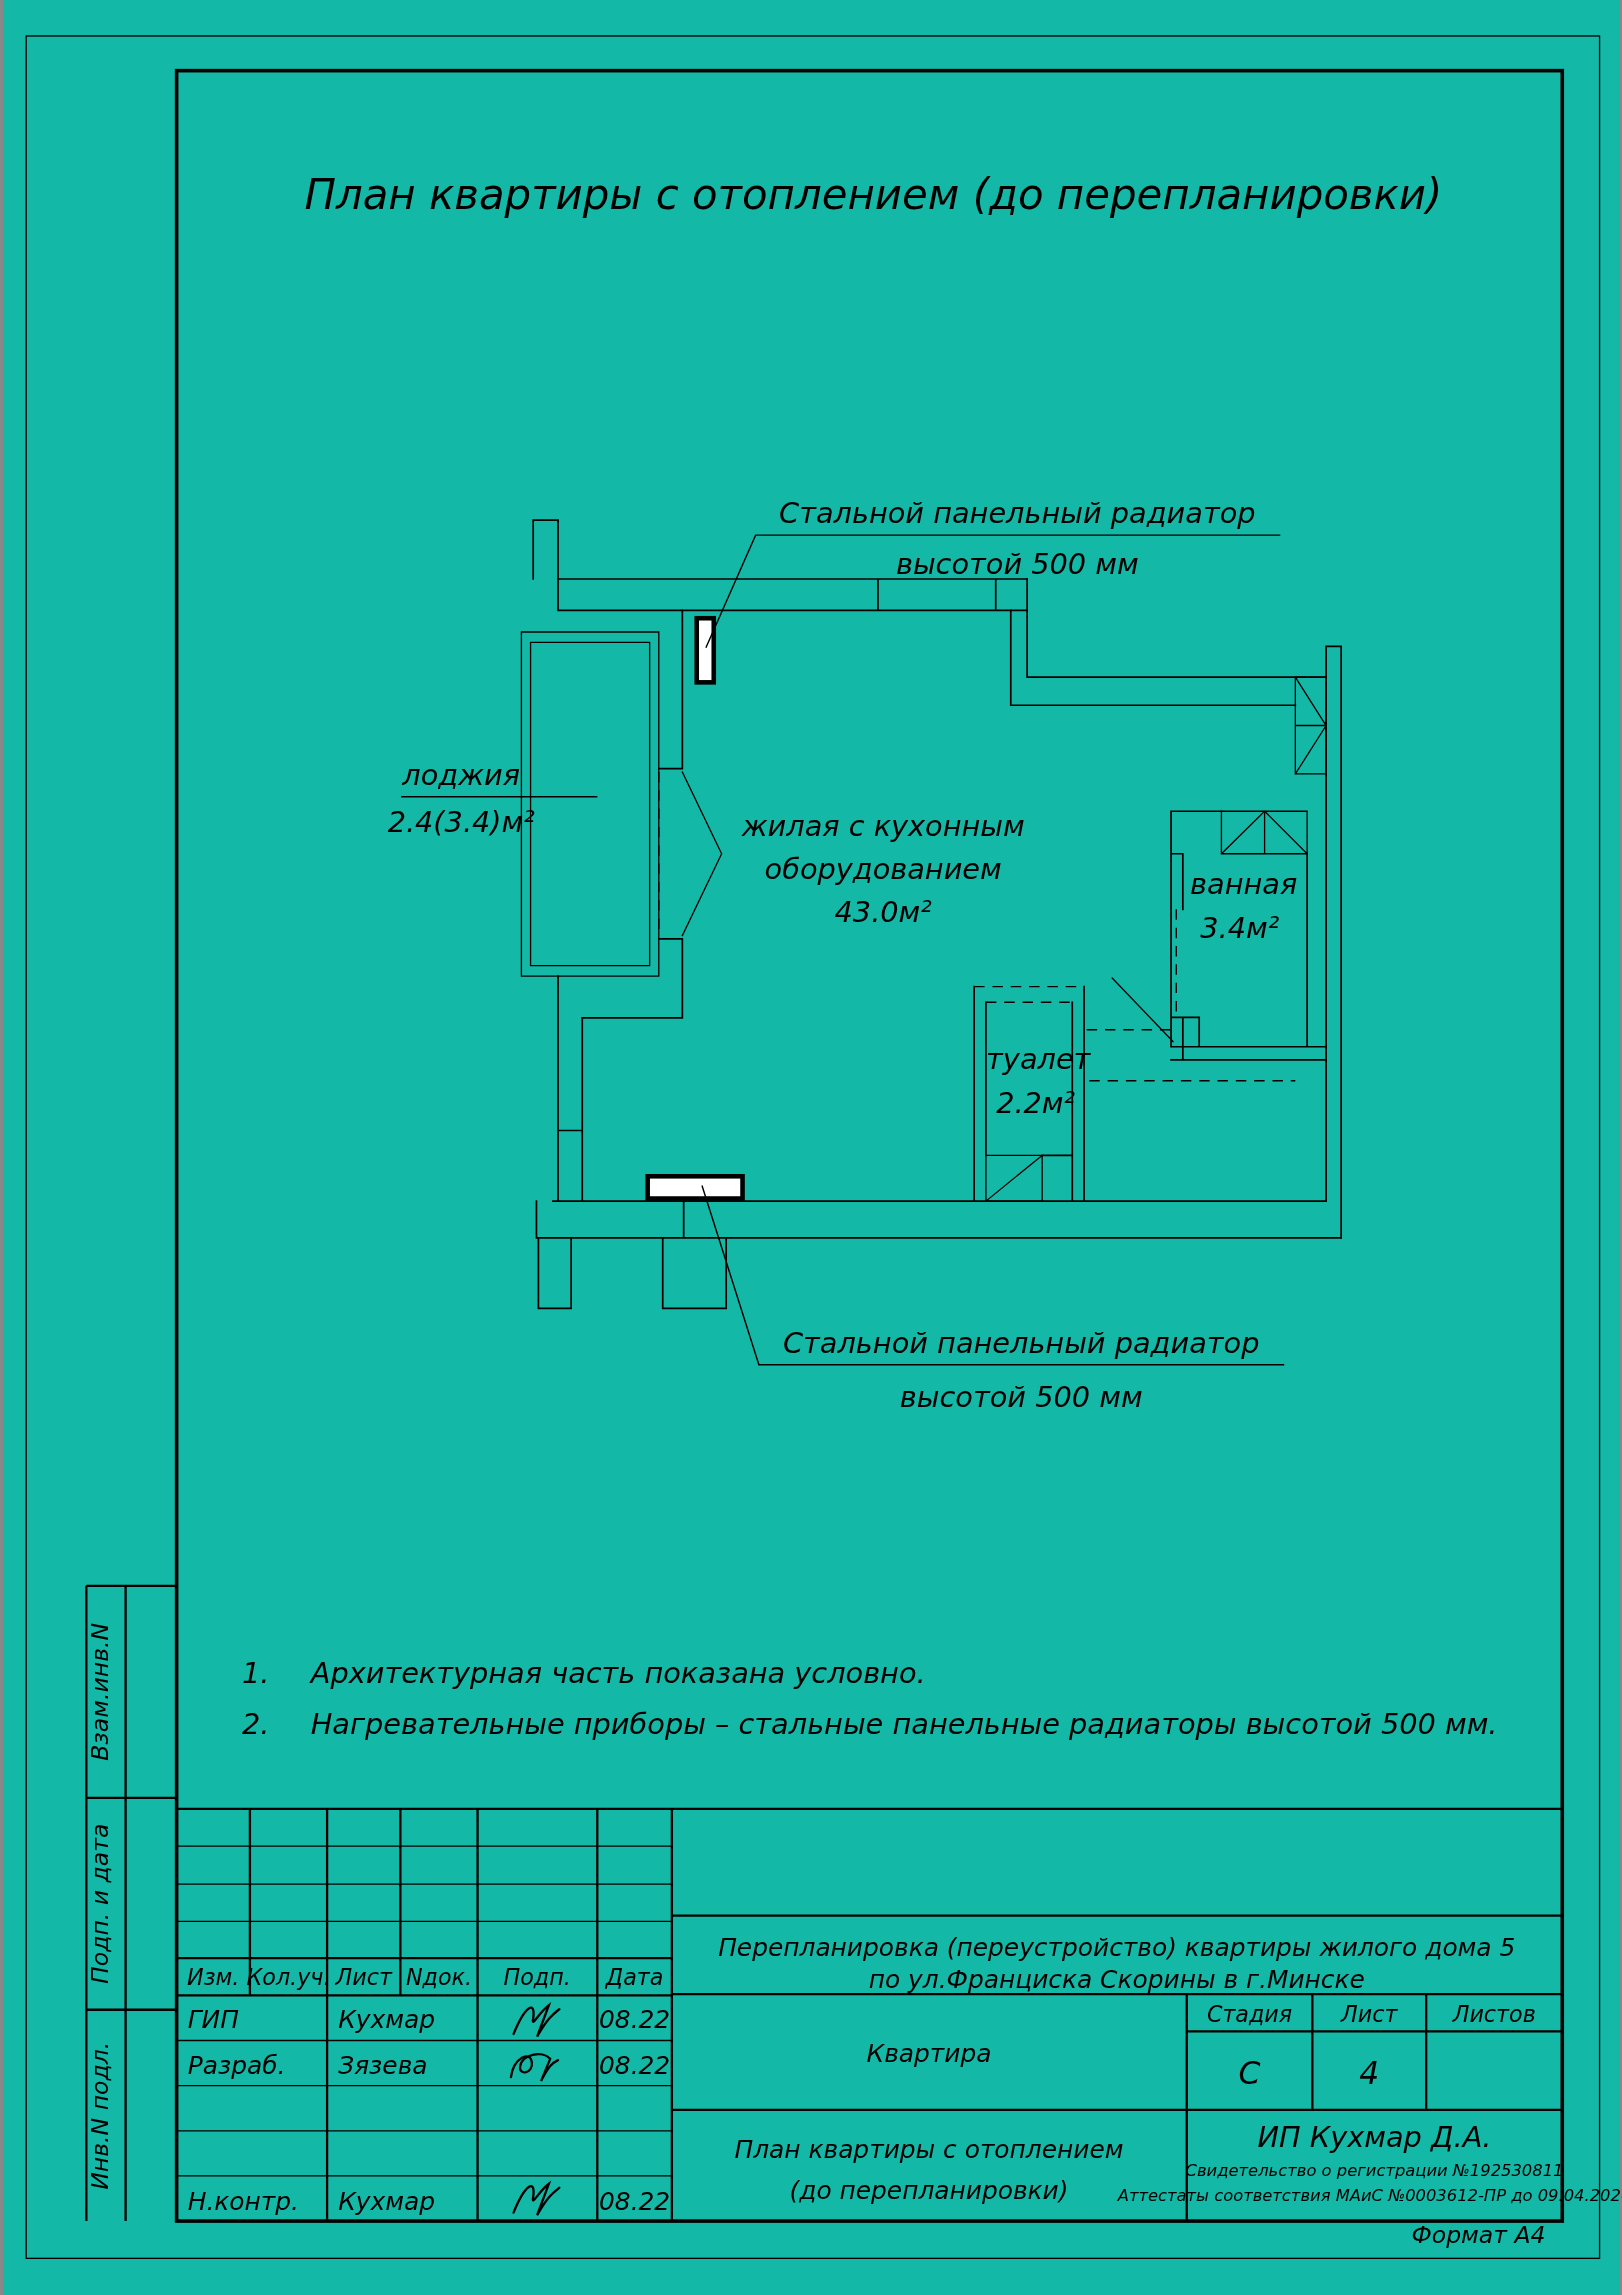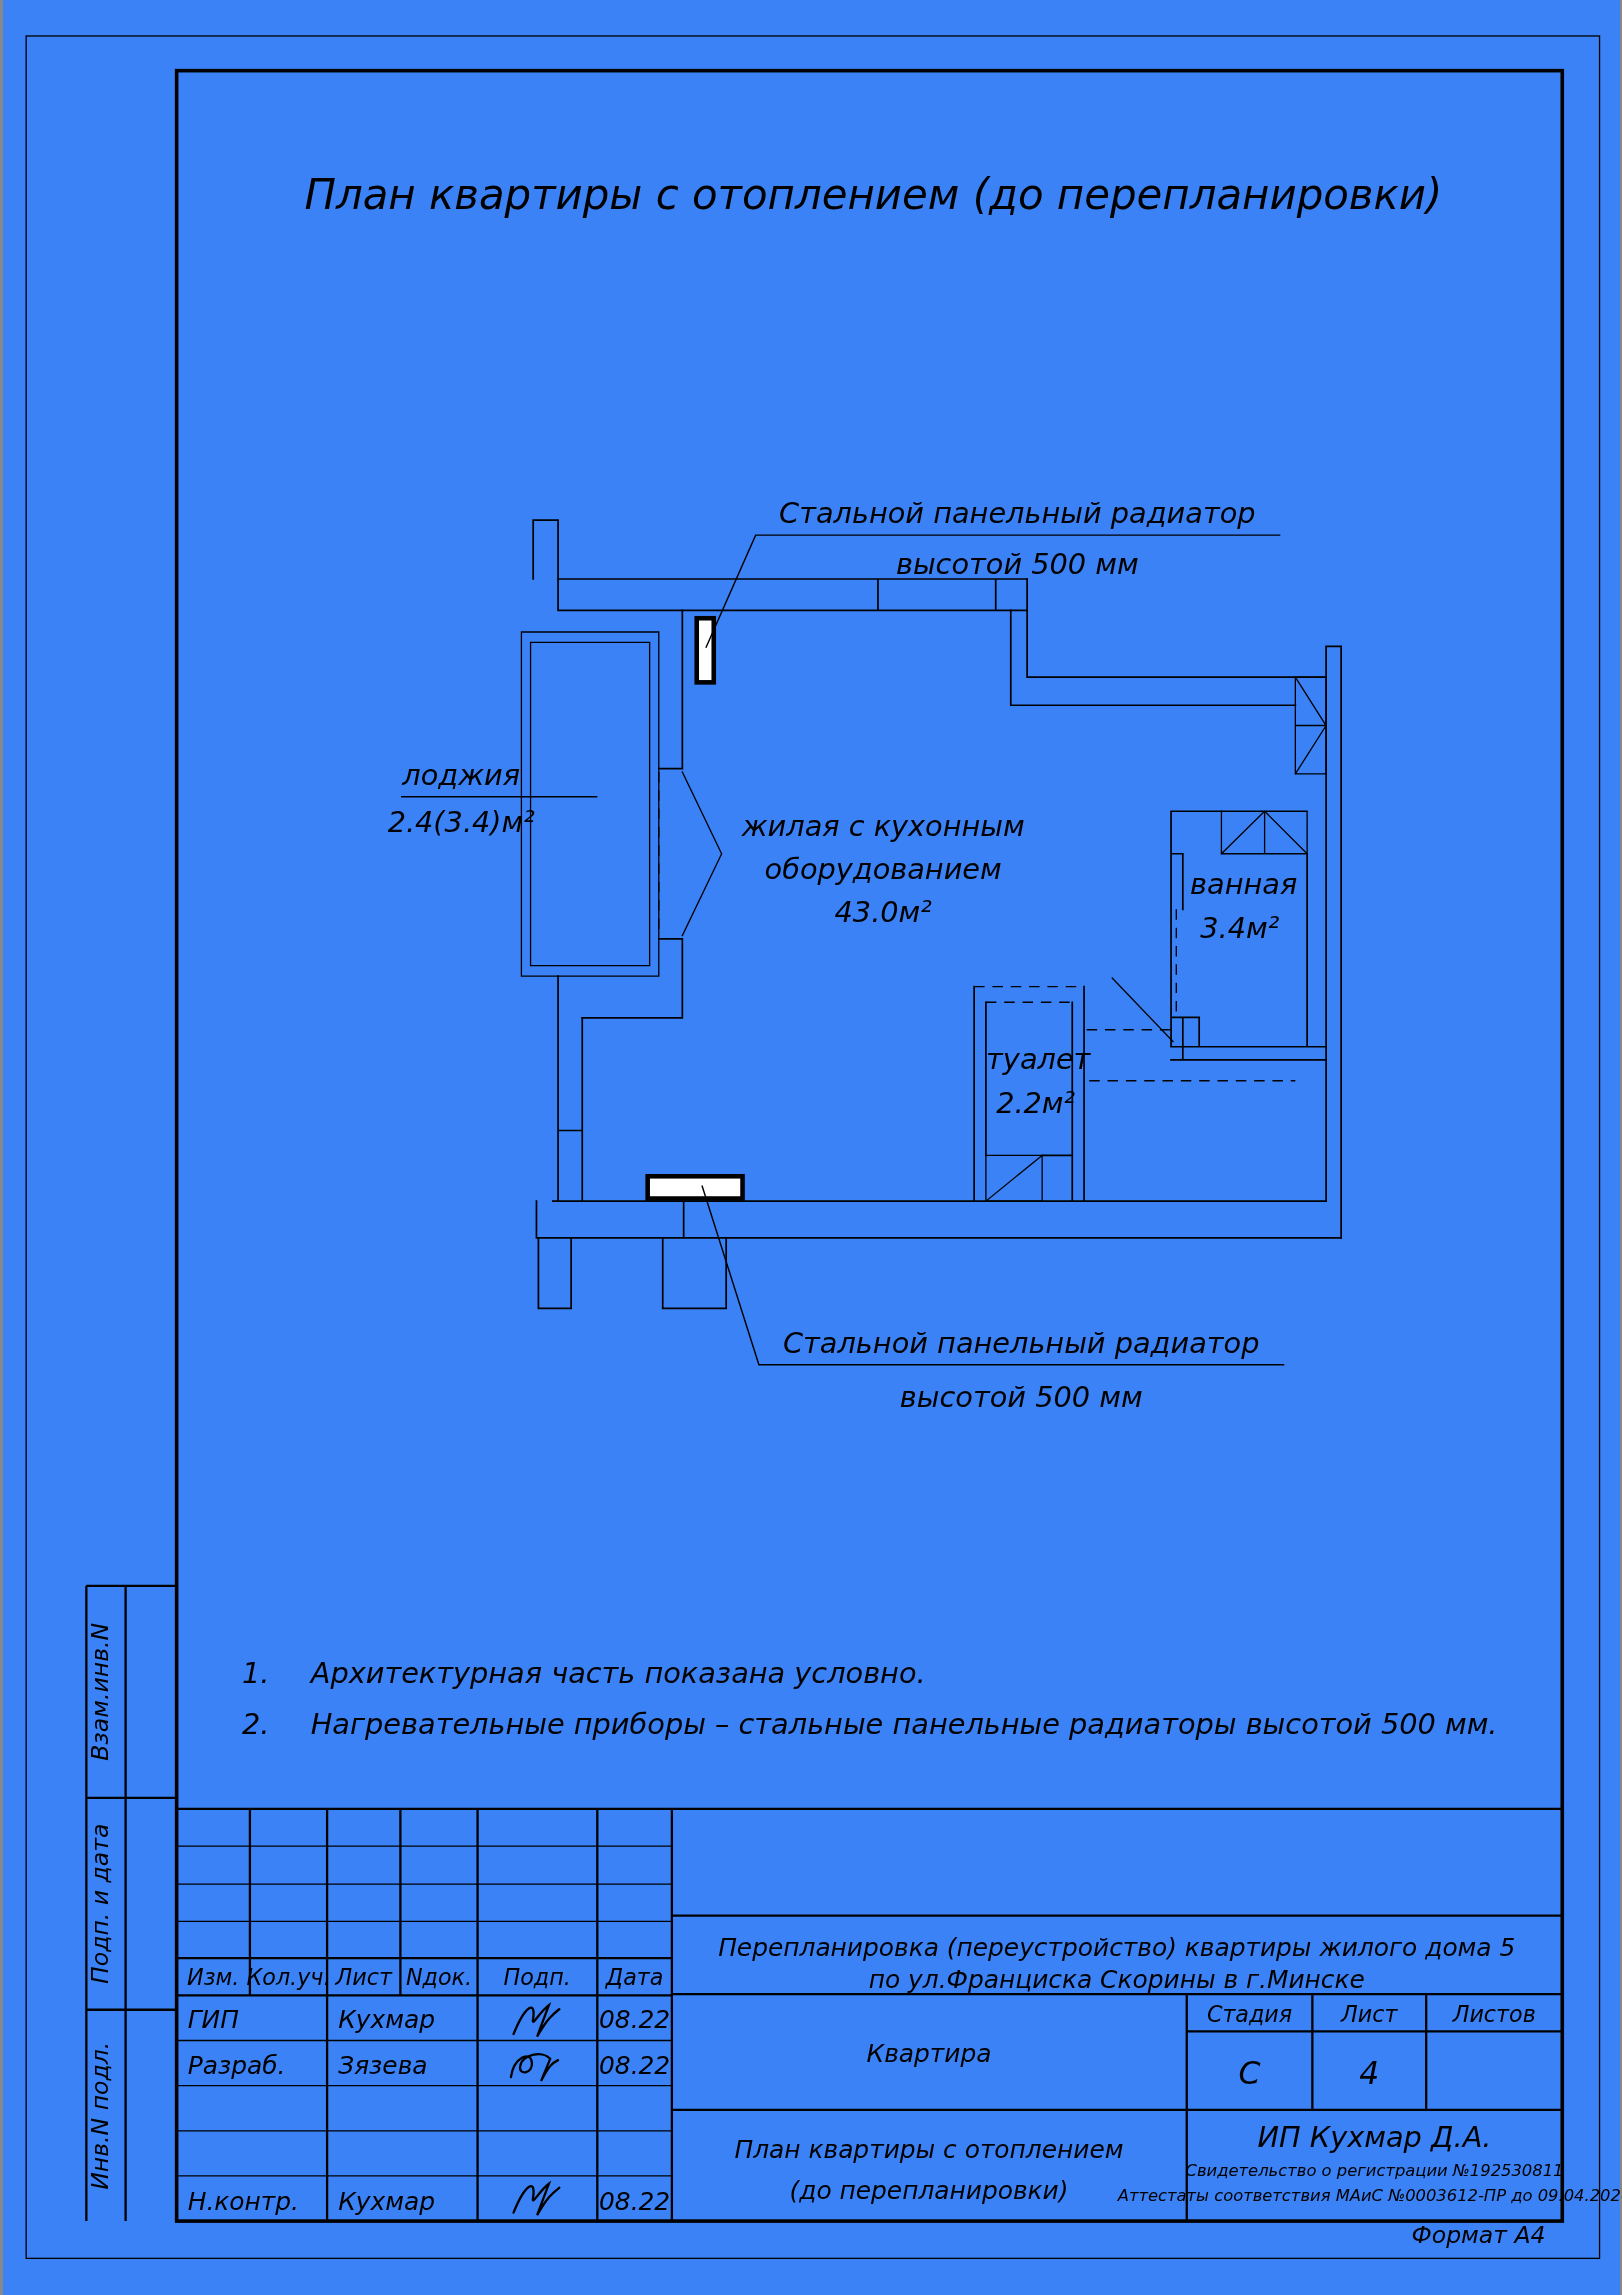--- a/index.html
+++ b/index.html
@@ -1,16 +1,16 @@
 <!DOCTYPE html>
 <html style="font-size:10.5px"><head>
 <meta charset="utf-8">
 <style>
   html,body{margin:0;padding:0;background:#888;}
-  .page{width:1617px;height:2295px;background:#3b82f6;position:relative;margin:0 auto;}
+  .page{width:1617px;height:2295px;background:#14b8a6;position:relative;margin:0 auto;}
   svg{display:block;}
   text{font-family:"DejaVu Sans",sans-serif;font-style:italic;fill:#000;}
   .t-title{font-size:64px;}
   .t-label{font-size:44px;}
   .t-room{font-size:44px;}
   .t-small{font-size:36px;}
   .t-note{font-size:44px;}
   .t-stamp{font-size:38px;}
   .t-stamp-sm{font-size:34px;}
   .t-stamp-big{font-size:48px;}

